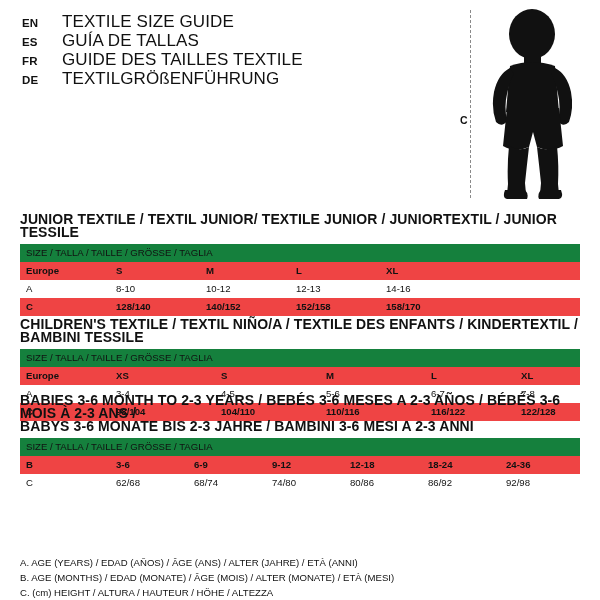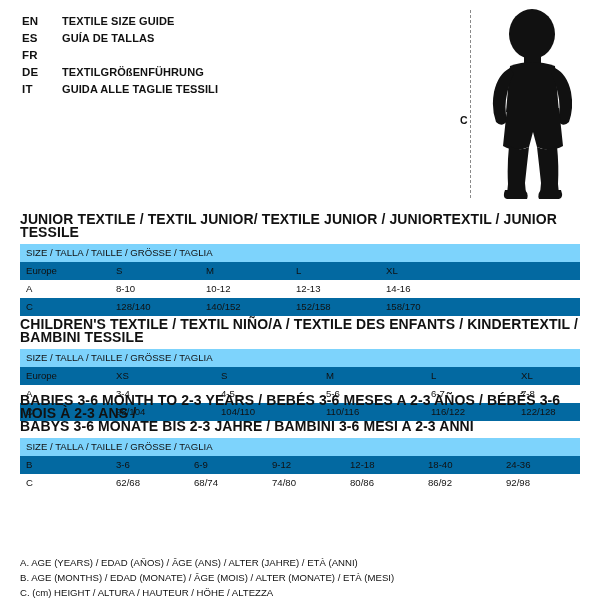--- a/index.html
+++ b/index.html
@@ -36,22 +36,22 @@
     margin-bottom: 2px;
     line-height: 15px;
   }
   .lang-code {
     width: 40px;
     font-size: 11.5px;
     font-weight: 700;
     letter-spacing: 0.2px;
   }
   .lang-title {
-    font-size: 11px;
-    font-weight: 700;
+    font-size: 17px;
+    font-weight: 400;
     letter-spacing: 0.1px;
   }
 
   
   .figure-area {
     position: absolute;
     top: 8px;
     left: 448px;
     width: 140px;
     height: 192px;
@@ -99,28 +99,29 @@
     width: 560px;
     table-layout: fixed;
   }
   table td {
     font-size: 9.6px;
     padding: 3px 0 3px 6px;
     line-height: 12px;
     vertical-align: middle;
   }
   tr.head td {
-    background: #7dd3fc;
+    background: #15803d;
     color: #111111;
     font-weight: 400;
     font-size: 9.6px;
     padding: 3px 0 3px 6px;
   }
   tr.alt td {
-    background: #0369a1;
+    background: #ef4444;
+    font-weight: bold;
   }
   tr.plain td {
     background: #ffffff;
   }
 
   
   .footnotes {
     position: absolute;
     left: 20px;
     width: 560px;
@@ -140,28 +141,25 @@
     <div class="lang-row">
       <span class="lang-code">EN</span>
       <span class="lang-title">TEXTILE SIZE GUIDE</span>
     </div>
     <div class="lang-row">
       <span class="lang-code">ES</span>
       <span class="lang-title">GUÍA DE TALLAS</span>
     </div>
     <div class="lang-row">
       <span class="lang-code">FR</span>
+      <span class="lang-title">GUIDE DES TAILLES TEXTILE</span>
     </div>
     <div class="lang-row">
       <span class="lang-code">DE</span>
       <span class="lang-title">TEXTILGRÖßENFÜHRUNG</span>
-    </div>
-    <div class="lang-row">
-      <span class="lang-code">IT</span>
-      <span class="lang-title">GUIDA ALLE TAGLIE TESSILI</span>
     </div>
   </div>
 
   <div class="figure-area">
     <div class="dashed-line"></div>
     <div class="c-label">C</div>
     <svg class="fig-svg" width="106" height="192" viewBox="0 0 106 192">
       <g fill="#111111">
 
         <ellipse cx="52" cy="26" rx="23" ry="25"></ellipse>
@@ -284,21 +282,21 @@
       <tbody>
         <tr class="head">
           <td colspan="7">SIZE / TALLA / TAILLE / GRÖSSE / TAGLIA</td>
         </tr>
         <tr class="alt">
           <td>B</td>
           <td>3-6</td>
           <td>6-9</td>
           <td>9-12</td>
           <td>12-18</td>
-          <td>18-40</td>
+          <td>18-24</td>
           <td>24-36</td>
         </tr>
         <tr class="plain">
           <td>C</td>
           <td>62/68</td>
           <td>68/74</td>
           <td>74/80</td>
           <td>80/86</td>
           <td>86/92</td>
           <td>92/98</td>

